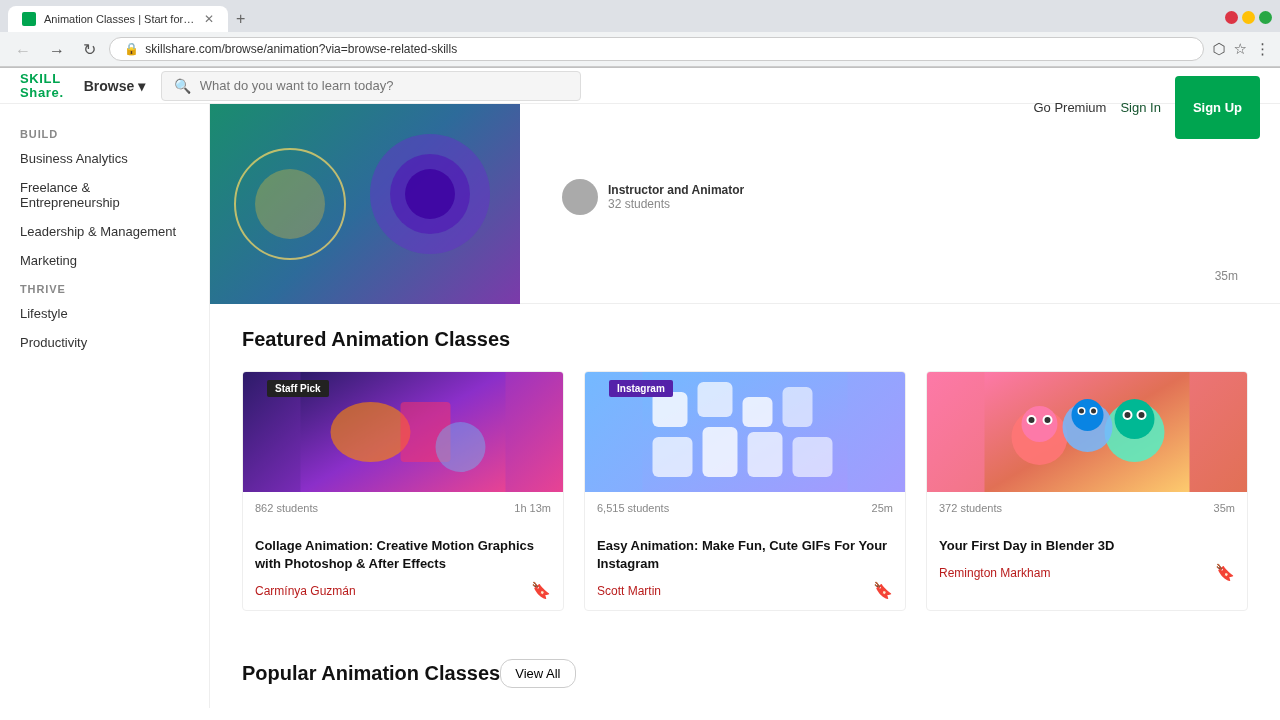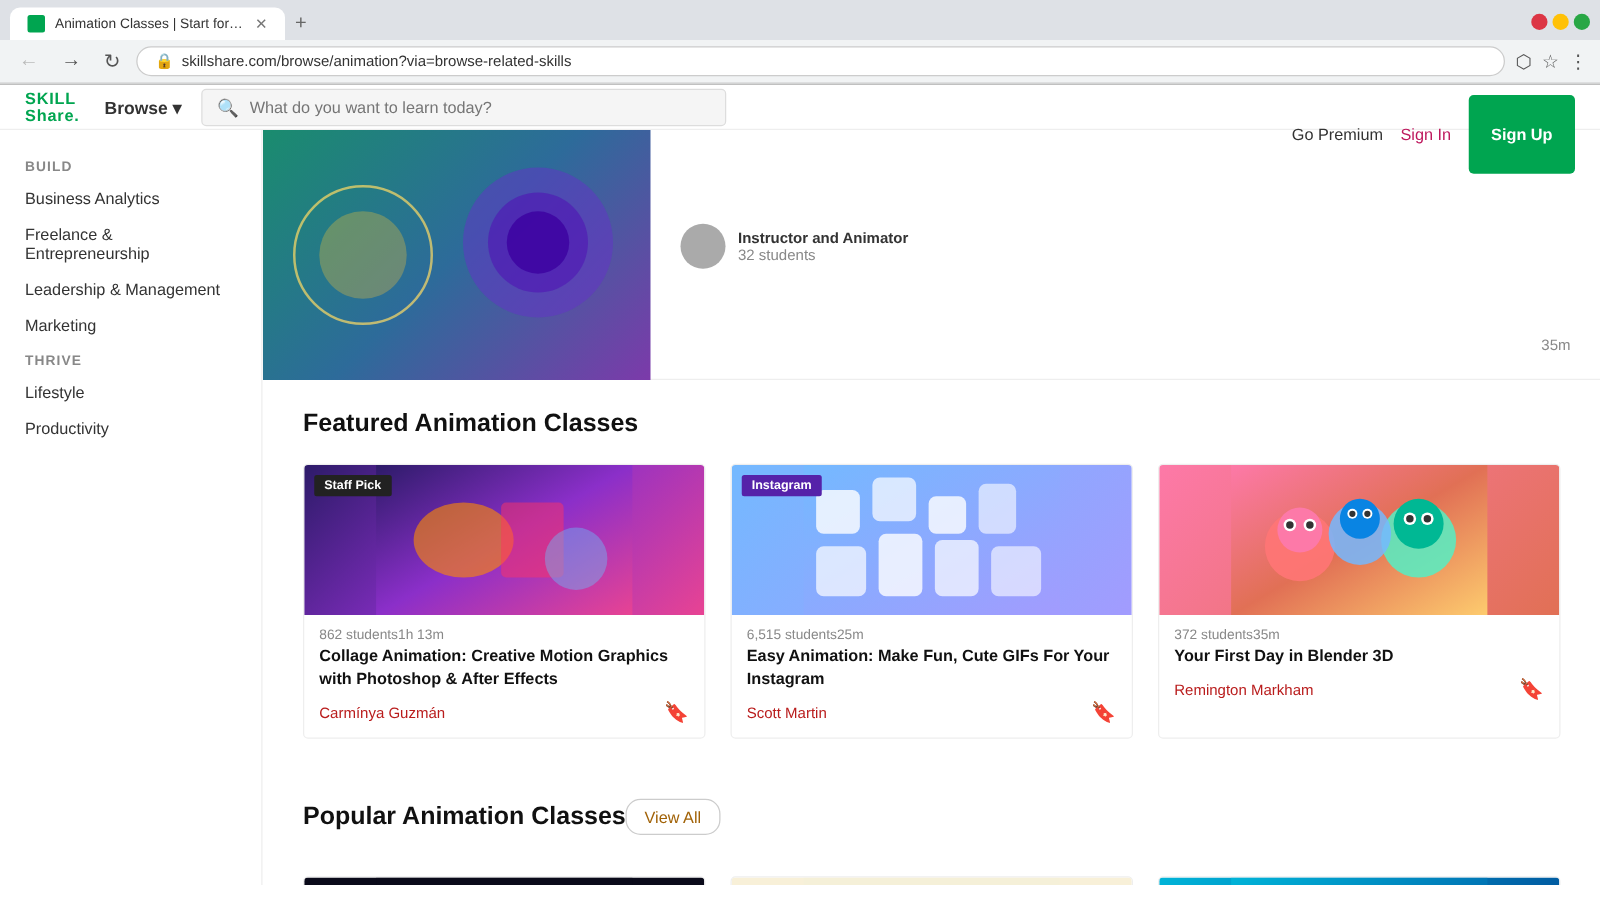--- a/index.html
+++ b/index.html
@@ -26,21 +26,21 @@
     .win-close { background: #dc3545; }
 
     
     .ss-header { background: #fff; border-bottom: 1px solid #eee; padding: 0 20px; display: flex; align-items: center; height: 36px; position: relative; z-index: 10; }
     .ss-logo { display: flex; align-items: center; gap: 2px; margin-right: 20px; }
     .browse-btn { display: flex; align-items: center; gap: 4px; font-size: 14px; font-weight: 600; color: #333; cursor: pointer; margin-right: 16px; background: none; border: none; }
     .ss-search { flex: 1; max-width: 420px; display: flex; align-items: center; background: #f5f5f5; border: 1px solid #ddd; border-radius: 4px; padding: 6px 12px; gap: 8px; }
     .ss-search input { background: transparent; border: none; outline: none; font-size: 13px; color: #555; width: 100%; }
     .header-right { margin-left: auto; display: flex; align-items: center; gap: 14px; margin-top: 43px; }
     .go-premium { font-size: 13px; color: #333; cursor: pointer; text-decoration: none; }
-    .sign-in { font-size: 13px; color: #be185d; cursor: pointer; }
+    .sign-in { font-size: 13px; color: #14532d; cursor: pointer; }
     .sign-up-btn { background: #00a550; color: #fff; border: none; border-radius: 4px; padding: 24px 18px; font-size: 13px; font-weight: 600; cursor: pointer; }
 
     
     .main-layout { display: flex; height: calc(720px - 52px - 64px); overflow: hidden; }
 
     
     .sidebar { width: 210px; flex-shrink: 0; padding: 16px 0; border-right: 1px solid #eee; overflow-y: auto; }
     .sidebar-section-label { font-size: 11px; font-weight: 700; color: #888; text-transform: uppercase; letter-spacing: 0.08em; padding: 8px 20px 4px; }
     .sidebar-item { display: block; padding: 7px 20px; font-size: 13px; color: #333; cursor: pointer; text-decoration: none; }
 
@@ -53,33 +53,33 @@
     
     .section { padding: 24px 32px; }
     .section-title { font-size: 20px; font-weight: 700; color: #111; margin-bottom: 20px; }
 
     
     .cards-grid { display: grid; grid-template-columns: repeat(3, 1fr); gap: 20px; }
 
     .class-card { background: #fff; border: 1px solid #eee; border-radius: 4px; overflow: hidden; cursor: pointer; }
     .card-thumb-placeholder { width: 100%; height: 120px; }
     .card-body { padding: 10px 12px; }
-    .card-stats { display: flex; justify-content: flex-start; font-size: 11px; color: #888; margin-bottom: 2px; }
+    .card-stats { display: flex; justify-content: space-between; font-size: 11px; color: #888; margin-bottom: 23px; }
     .card-title { font-size: 13px; font-weight: 600; color: #111; line-height: 1.4; margin-bottom: 8px; }
     .card-footer { display: flex; justify-content: space-between; align-items: center; }
     .card-author { font-size: 12px; color: #b91c1c; }
     .bookmark-btn { background: none; border: none; cursor: pointer; color: #999; font-size: 16px; }
 
     
-    .card-badge { position: absolute; top: 8px; left: 8px; background: #000; color: #fff; font-size: 10px; font-weight: 700; padding: 3px 8px; border-radius: 2px; }
+    .card-badge { position: absolute; top: 8px; left: 24px; background: #000; color: #fff; font-size: 10px; font-weight: 700; padding: 3px 8px; border-radius: 2px; }
     .card-thumb-wrap { position: relative; }
 
     
     .section-header { display: flex; align-items: center; justify-content: flex-start; margin-bottom: 33px; }
-    .view-all-btn { background: #fff; border: 1px solid #ccc; border-radius: 12px; padding: 6px 14px; font-size: 13px; color: #a16207; cursor: pointer; }
+    .view-all-btn { background: #fff; border: 1px solid #ccc; border-radius: 12px; padding: 6px 14px; font-size: 13px; color: #000000; cursor: pointer; }
     .thumb-collage { background: linear-gradient(135deg, #2d1b69 0%, #8b2fc9 50%, #e84393 100%); display: flex; align-items: center; justify-content: center; }
     .thumb-gifs { background: linear-gradient(135deg, #74b9ff 0%, #a29bfe 100%); display: flex; align-items: center; justify-content: center; }
     .thumb-blender { background: linear-gradient(135deg, #fd79a8 0%, #e17055 100%); display: flex; align-items: center; justify-content: center; }
     .thumb-aftereffects { background: #0a0a1a; display: flex; align-items: center; justify-content: center; }
     .thumb-animating { background: #f8f0d8; display: flex; align-items: center; justify-content: center; }
     .thumb-3dchar { background: linear-gradient(135deg, #00b4d8 0%, #0077b6 50%, #023e8a 100%); display: flex; align-items: center; justify-content: center; }
 
     
     .content-area::-webkit-scrollbar { width: 6px; }
     .content-area::-webkit-scrollbar-track { background: #f1f1f1; }
@@ -158,21 +158,21 @@
       <div style="width:310px;height:200px;flex-shrink:0;background:linear-gradient(135deg,#1a8c6e 0%,#2d6b9a 50%,#7c3aaa 100%);">
         
         <svg width="310" height="200" viewBox="0 0 310 200">
           <circle cx="80" cy="100" r="55" fill="none" stroke="rgba(255,220,100,0.7)" stroke-width="2"></circle>
           <circle cx="80" cy="100" r="35" fill="rgba(255,200,50,0.3)"></circle>
           <circle cx="220" cy="90" r="60" fill="rgba(100,50,200,0.5)"></circle>
           <circle cx="220" cy="90" r="40" fill="rgba(80,20,180,0.6)"></circle>
           <circle cx="220" cy="90" r="25" fill="rgba(60,0,160,0.8)"></circle>
         </svg>
       </div>
-      <div style="padding:20px 24px;flex:1;display:flex;flex-direction:column;justify-content:space-between;">
+      <div style="padding:20px 42px;flex:1;display:flex;flex-direction:column;justify-content:space-between;">
         <div></div>
         <div style="display:flex;align-items:center;gap:10px;">
           <div style="width:36px;height:36px;background:#aaa;border-radius:50%;"></div>
           <div>
             <div style="font-size:12px;font-weight:600;color:#333;">Instructor and Animator</div>
             <div style="font-size:12px;color:#888;">32 students</div>
           </div>
         </div>
         <div style="font-size:12px;color:#888;text-align:right;">35m</div>
       </div>

